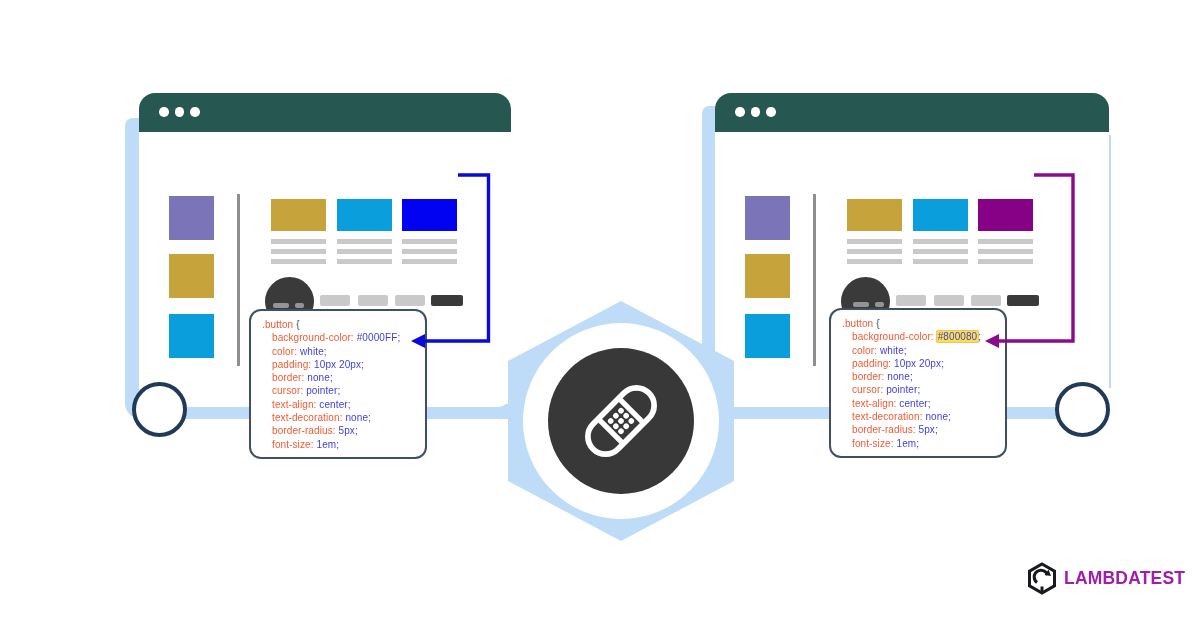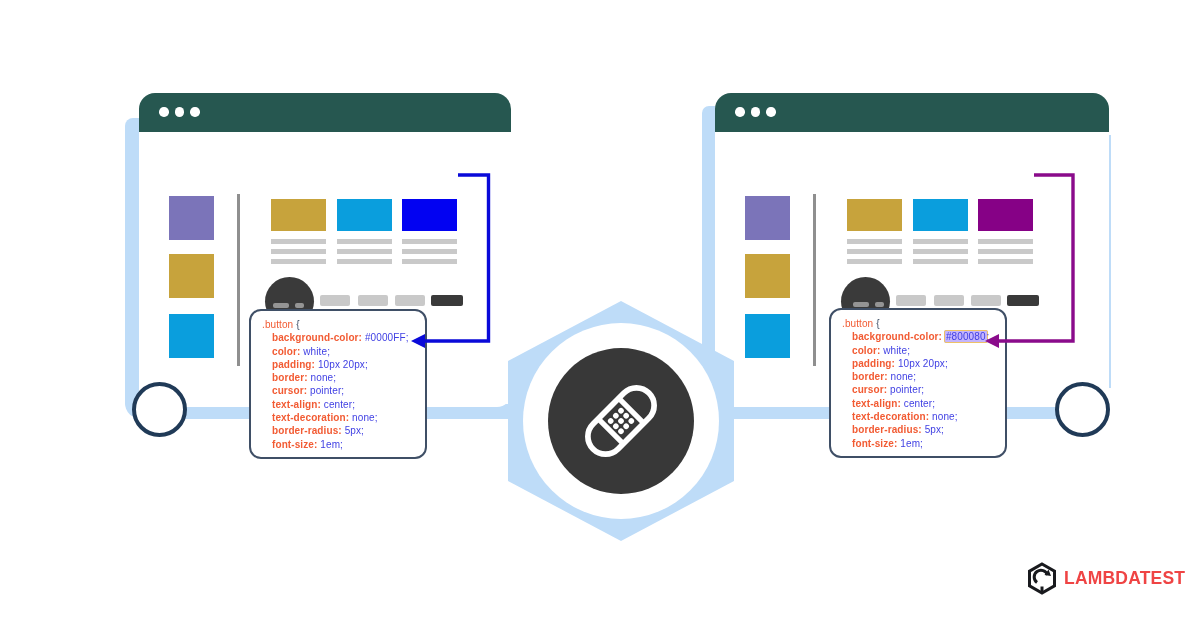--- a/index.html
+++ b/index.html
@@ -54,23 +54,23 @@
   .codebox{position:absolute;width:178px;height:150px;background:#ffffff;border:2px solid #3f4f66;
            border-radius:12px;z-index:6;box-sizing:border-box;overflow:hidden;}
   .codebox-left{left:228px;top:309px;}
   .codebox-right{left:808px;top:308px;}
   .code-lines{padding:7px 4px 0 11px;font-size:10px;line-height:13.3px;white-space:nowrap;
               letter-spacing:0.1px;}
   .code-line{height:13.3px;}
   .code-line.indent{padding-left:10px;}
   .tok-sel{color:#f25b33;}
   .tok-brace{color:#3f4f66;}
-  .tok-prop{color:#f25b33;font-weight:bold;}
+  .tok-prop{color:#f25b33;}
   .tok-val{color:#3f3fe3;}
-  .hl{background:#c4b5fd;border:1px solid #eec267;border-radius:2px;padding:0 1px;margin:-1px;}
+  .hl{background:#fde047;border:1px solid #eec267;border-radius:2px;padding:0 1px;margin:-1px;}
 
   
   .hex{position:absolute;left:487px;top:301px;width:226px;height:240px;background:#bedcf8;
        clip-path:polygon(50% 0%,100% 25%,100% 75%,50% 100%,0% 75%,0% 25%);z-index:4;}
   .hex-white{position:absolute;left:502px;top:323px;width:196px;height:196px;border-radius:50%;
              background:#ffffff;z-index:4;}
   .hex-dark{position:absolute;left:527px;top:348px;width:146px;height:146px;border-radius:50%;
             background:#383838;z-index:4;display:flex;align-items:center;justify-content:center;}
 
   
@@ -81,21 +81,21 @@
 
   
   .arrows{position:absolute;left:0;top:0;width:1200px;height:628px;z-index:7;pointer-events:none;}
 
   
   .heal-label{position:absolute;left:815px;top:469px;width:200px;text-align:center;
               font-size:15px;letter-spacing:0.4px;color:#2d2d2d;z-index:6;}
 
   
   .logo{position:absolute;left:1006px;top:562px;display:flex;align-items:center;gap:7px;z-index:6;}
-  .logo-text{font-size:17.5px;font-weight:bold;letter-spacing:0.2px;color:#ef4444;}
+  .logo-text{font-size:17.5px;font-weight:bold;letter-spacing:0.2px;color:#a21caf;}
 </style>
 </head>
 <body>
 
 <div class="canvas">
 
   <div class="pipe pipe-left-vert"></div>
   <div class="pipe pipe-corner"></div>
   <div class="pipe pipe-horizontal"></div>
   <div class="pipe pipe-right-shadow"></div>

